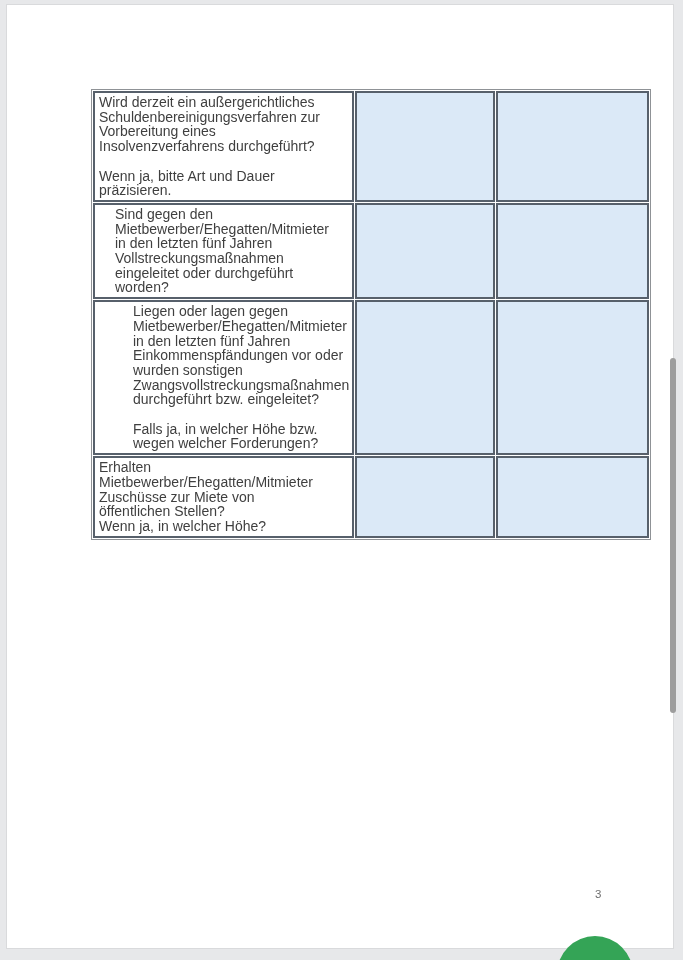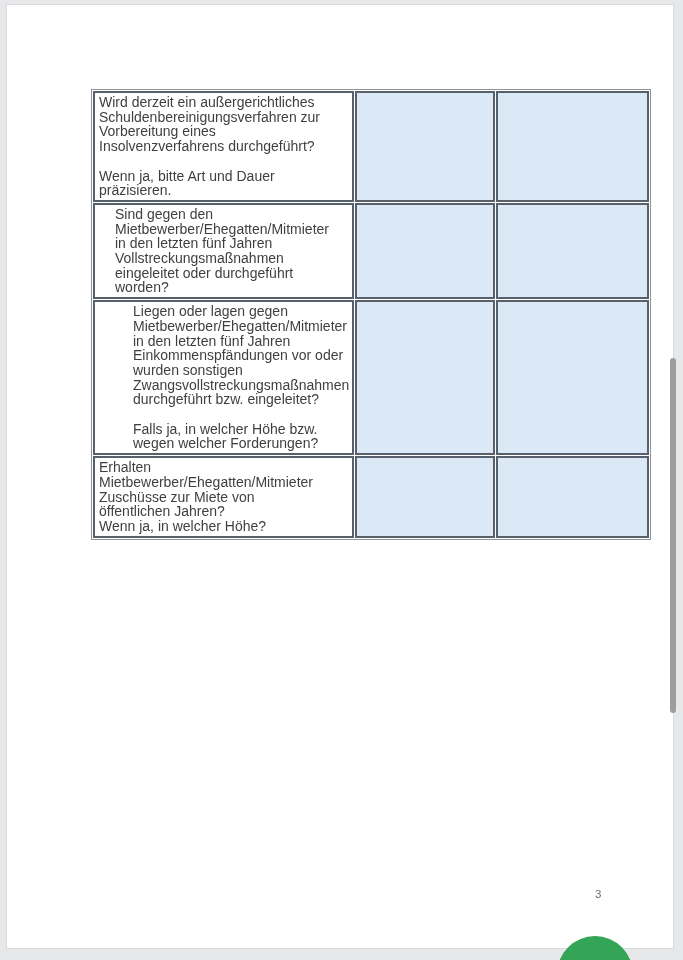--- a/index.html
+++ b/index.html
@@ -136,21 +136,21 @@
 wegen welcher Forderungen?</div>
         </td>
         <td class="a-cell-1"></td>
         <td class="a-cell-2"></td>
       </tr>
       <tr class="r5">
         <td class="q-cell">
           <div class="q-text">Erhalten
 Mietbewerber/Ehegatten/Mitmieter
 Zuschüsse zur Miete von
-öffentlichen Jahren?
+öffentlichen Stellen?
 Wenn ja, in welcher Höhe?</div>
         </td>
         <td class="a-cell-1"></td>
         <td class="a-cell-2"></td>
       </tr>
     </tbody>
       </table>
 
     <div class="page-number">3</div>
 

